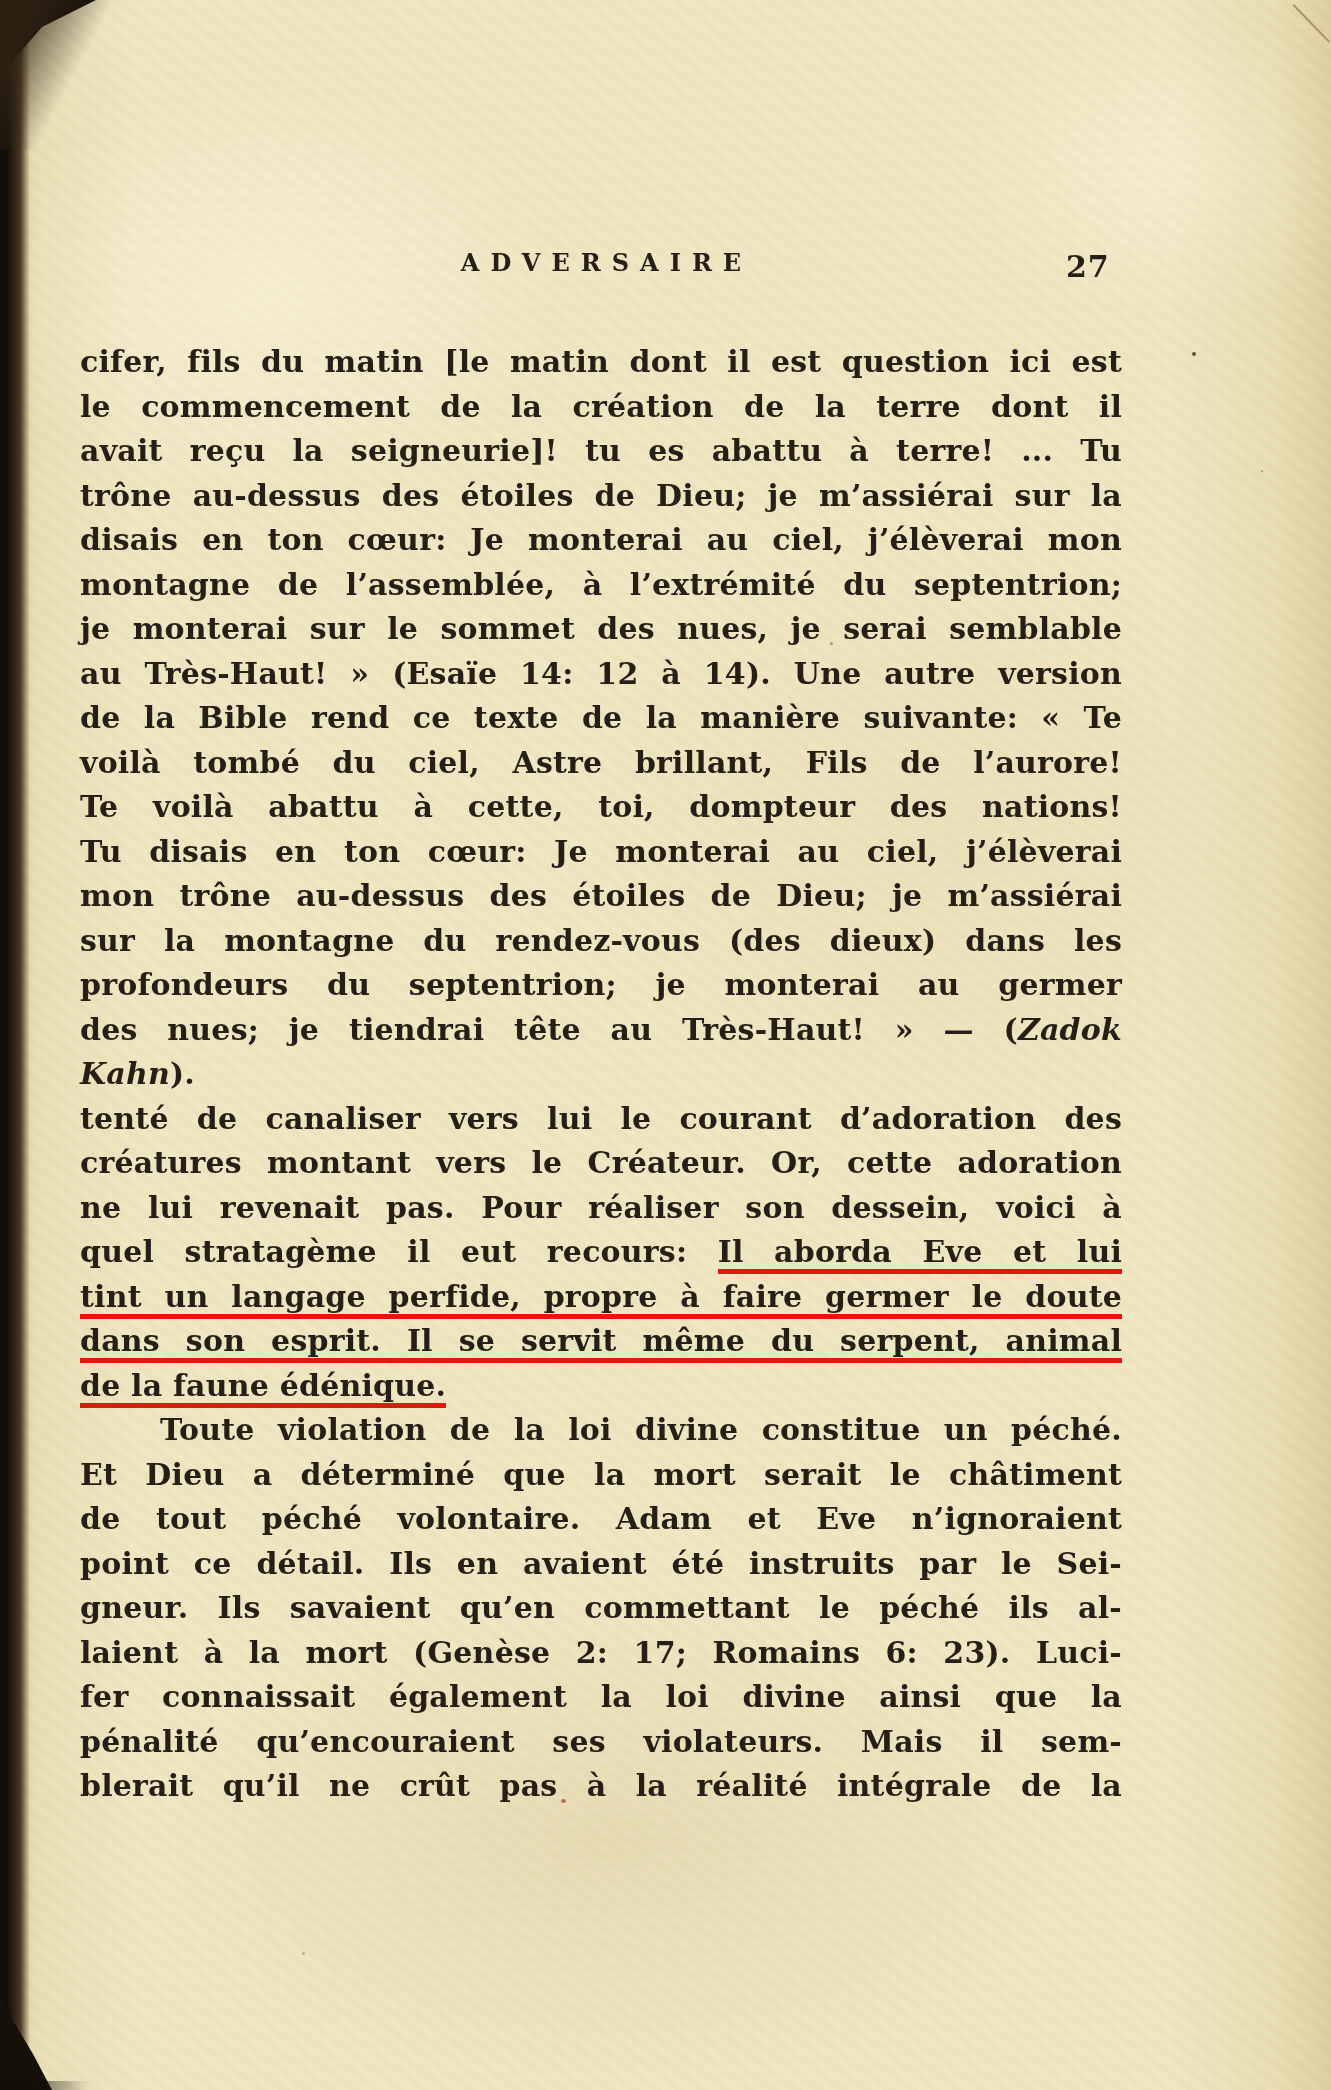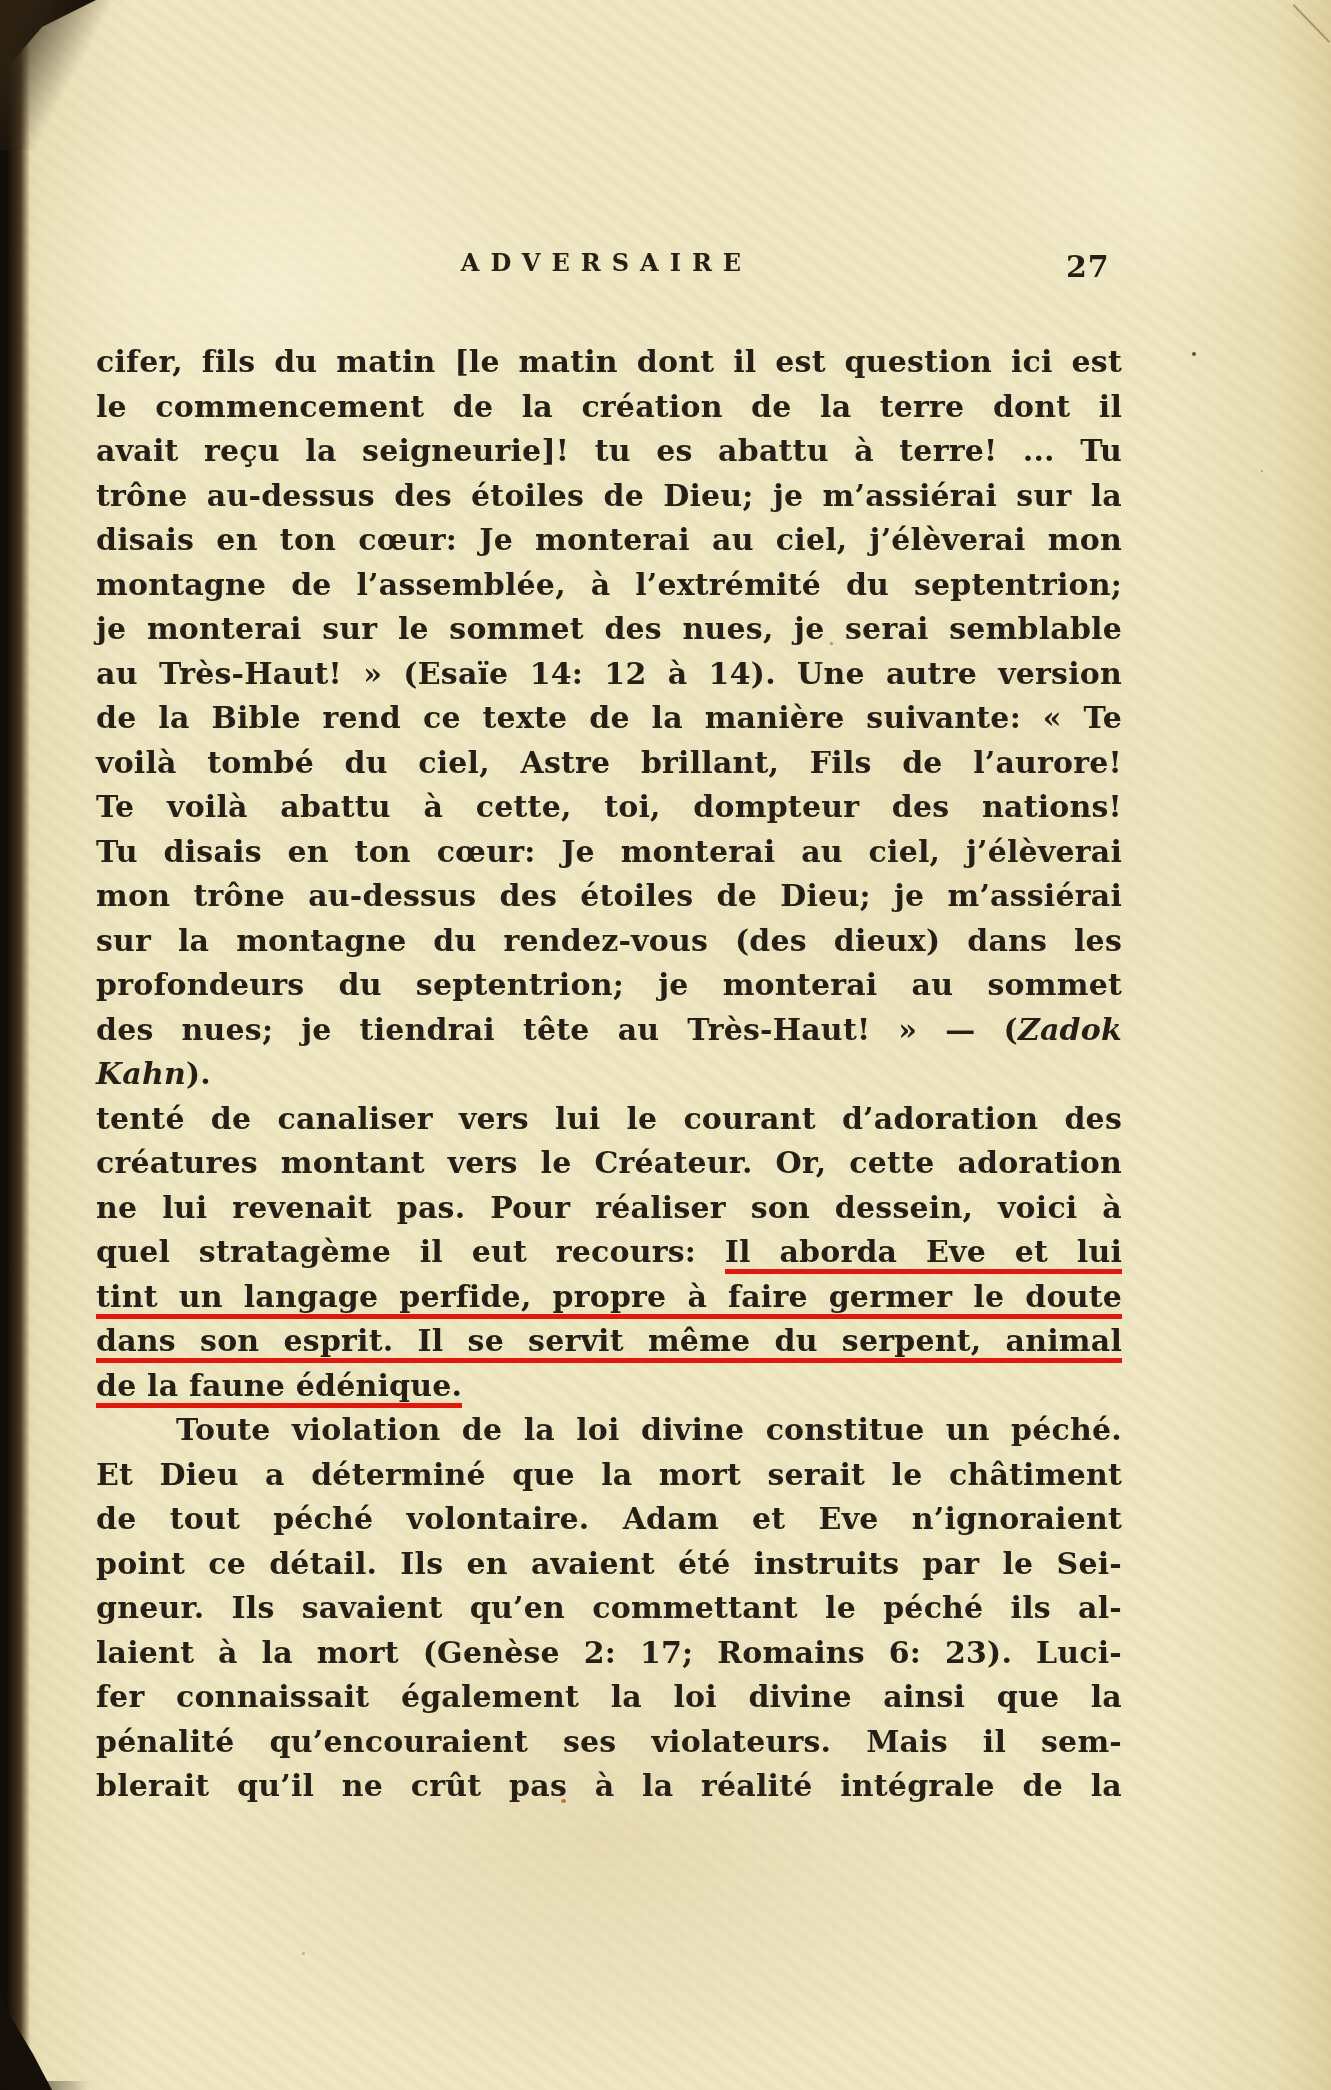--- a/index.html
+++ b/index.html
@@ -71,21 +71,21 @@
   .page-number{
     position:absolute;left:986px;top:1px;font-size:30px;font-weight:700;letter-spacing:1px;
   }
 
   .text-block{
     position:absolute;left:80px;top:340px;width:1042px;
     color:var(--ink);font-size:30px;font-weight:700;letter-spacing:.2px;
   }
   .line{
     height:44.5px;line-height:44.5px;
-    text-align:justify;text-align-last:justify;margin-left:16px;
+    text-align:justify;text-align-last:justify;
   }
   .line.nofill{text-align:right;text-align-last:left;}
   .line.indent{text-indent:80px;}
   .it{font-style:italic;}
   .redline{border-bottom:5px solid var(--red);}
 </style>
 </head>
 <body>
 
 <div class="page"></div>
@@ -115,21 +115,21 @@
     <div class="line"><span>disais en ton cœur: Je monterai au ciel, j’élèverai mon</span></div>
     <div class="line"><span>montagne de l’assemblée, à l’extrémité du septentrion;</span></div>
     <div class="line"><span>je monterai sur le sommet des nues, je serai semblable</span></div>
     <div class="line"><span>au Très-Haut! » (Esaïe 14: 12 à 14). Une autre version</span></div>
     <div class="line"><span>de la Bible rend ce texte de la manière suivante: « Te</span></div>
     <div class="line"><span>voilà tombé du ciel, Astre brillant, Fils de l’aurore!</span></div>
     <div class="line"><span>Te voilà abattu à cette, toi, dompteur des nations!</span></div>
     <div class="line"><span>Tu disais en ton cœur: Je monterai au ciel, j’élèverai</span></div>
     <div class="line"><span>mon trône au-dessus des étoiles de Dieu; je m’assiérai</span></div>
     <div class="line"><span>sur la montagne du rendez-vous (des dieux) dans les</span></div>
-    <div class="line"><span>profondeurs du septentrion; je monterai au sommet</span></div>
+    <div class="line"><span>profondeurs du septentrion; je monterai au germer</span></div>
     <div class="line"><span>des nues; je tiendrai tête au Très-Haut! » — (</span><span class="it">Zadok</span></div>
     <div class="line nofill"><span class="it">Kahn</span><span>).</span></div>
     <div class="line"><span>tenté de canaliser vers lui le courant d’adoration des</span></div>
     <div class="line"><span>créatures montant vers le Créateur. Or, cette adoration</span></div>
     <div class="line"><span>ne lui revenait pas. Pour réaliser son dessein, voici à</span></div>
     <div class="line"><span>quel stratagème il eut recours: </span><span class="redline">Il aborda Eve et lui</span></div>
     <div class="line"><span class="redline">tint un langage perfide, propre à faire germer le doute</span></div>
     <div class="line"><span class="redline">dans son esprit. Il se servit même du serpent, animal</span></div>
     <div class="line nofill"><span class="redline">de la faune édénique.</span></div>
     <div class="line indent"><span>Toute violation de la loi divine constitue un péché.</span></div>

